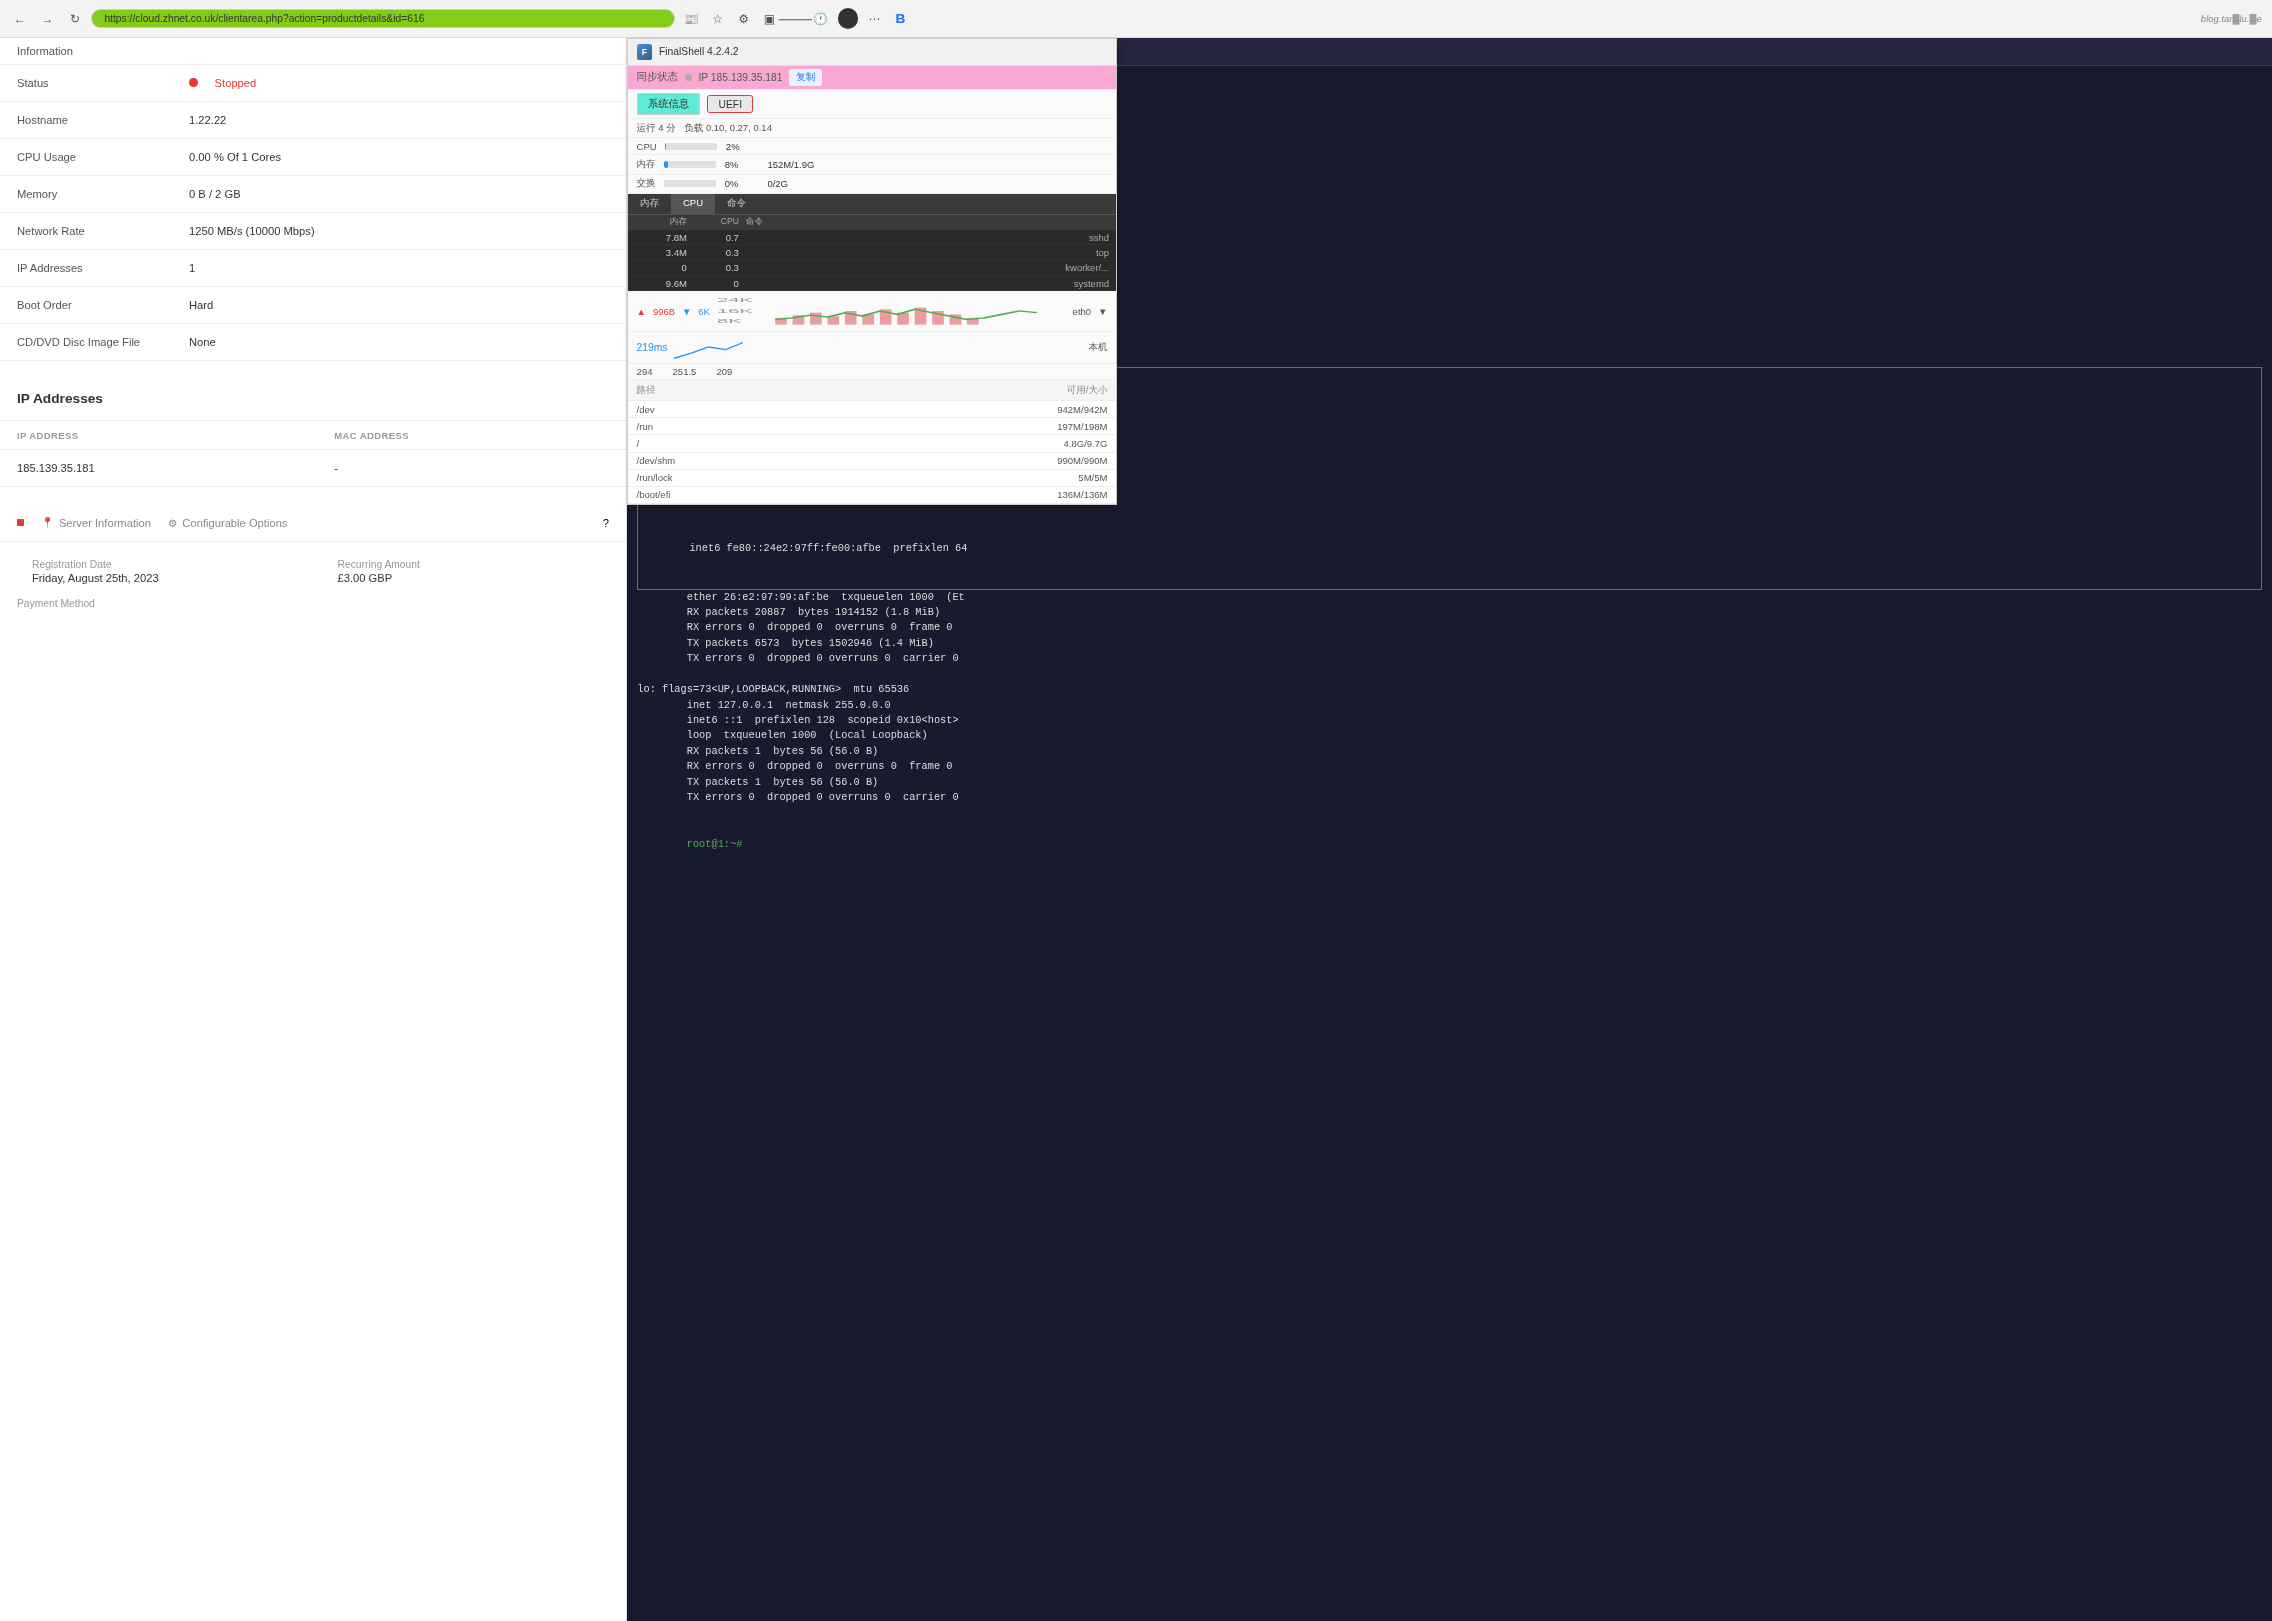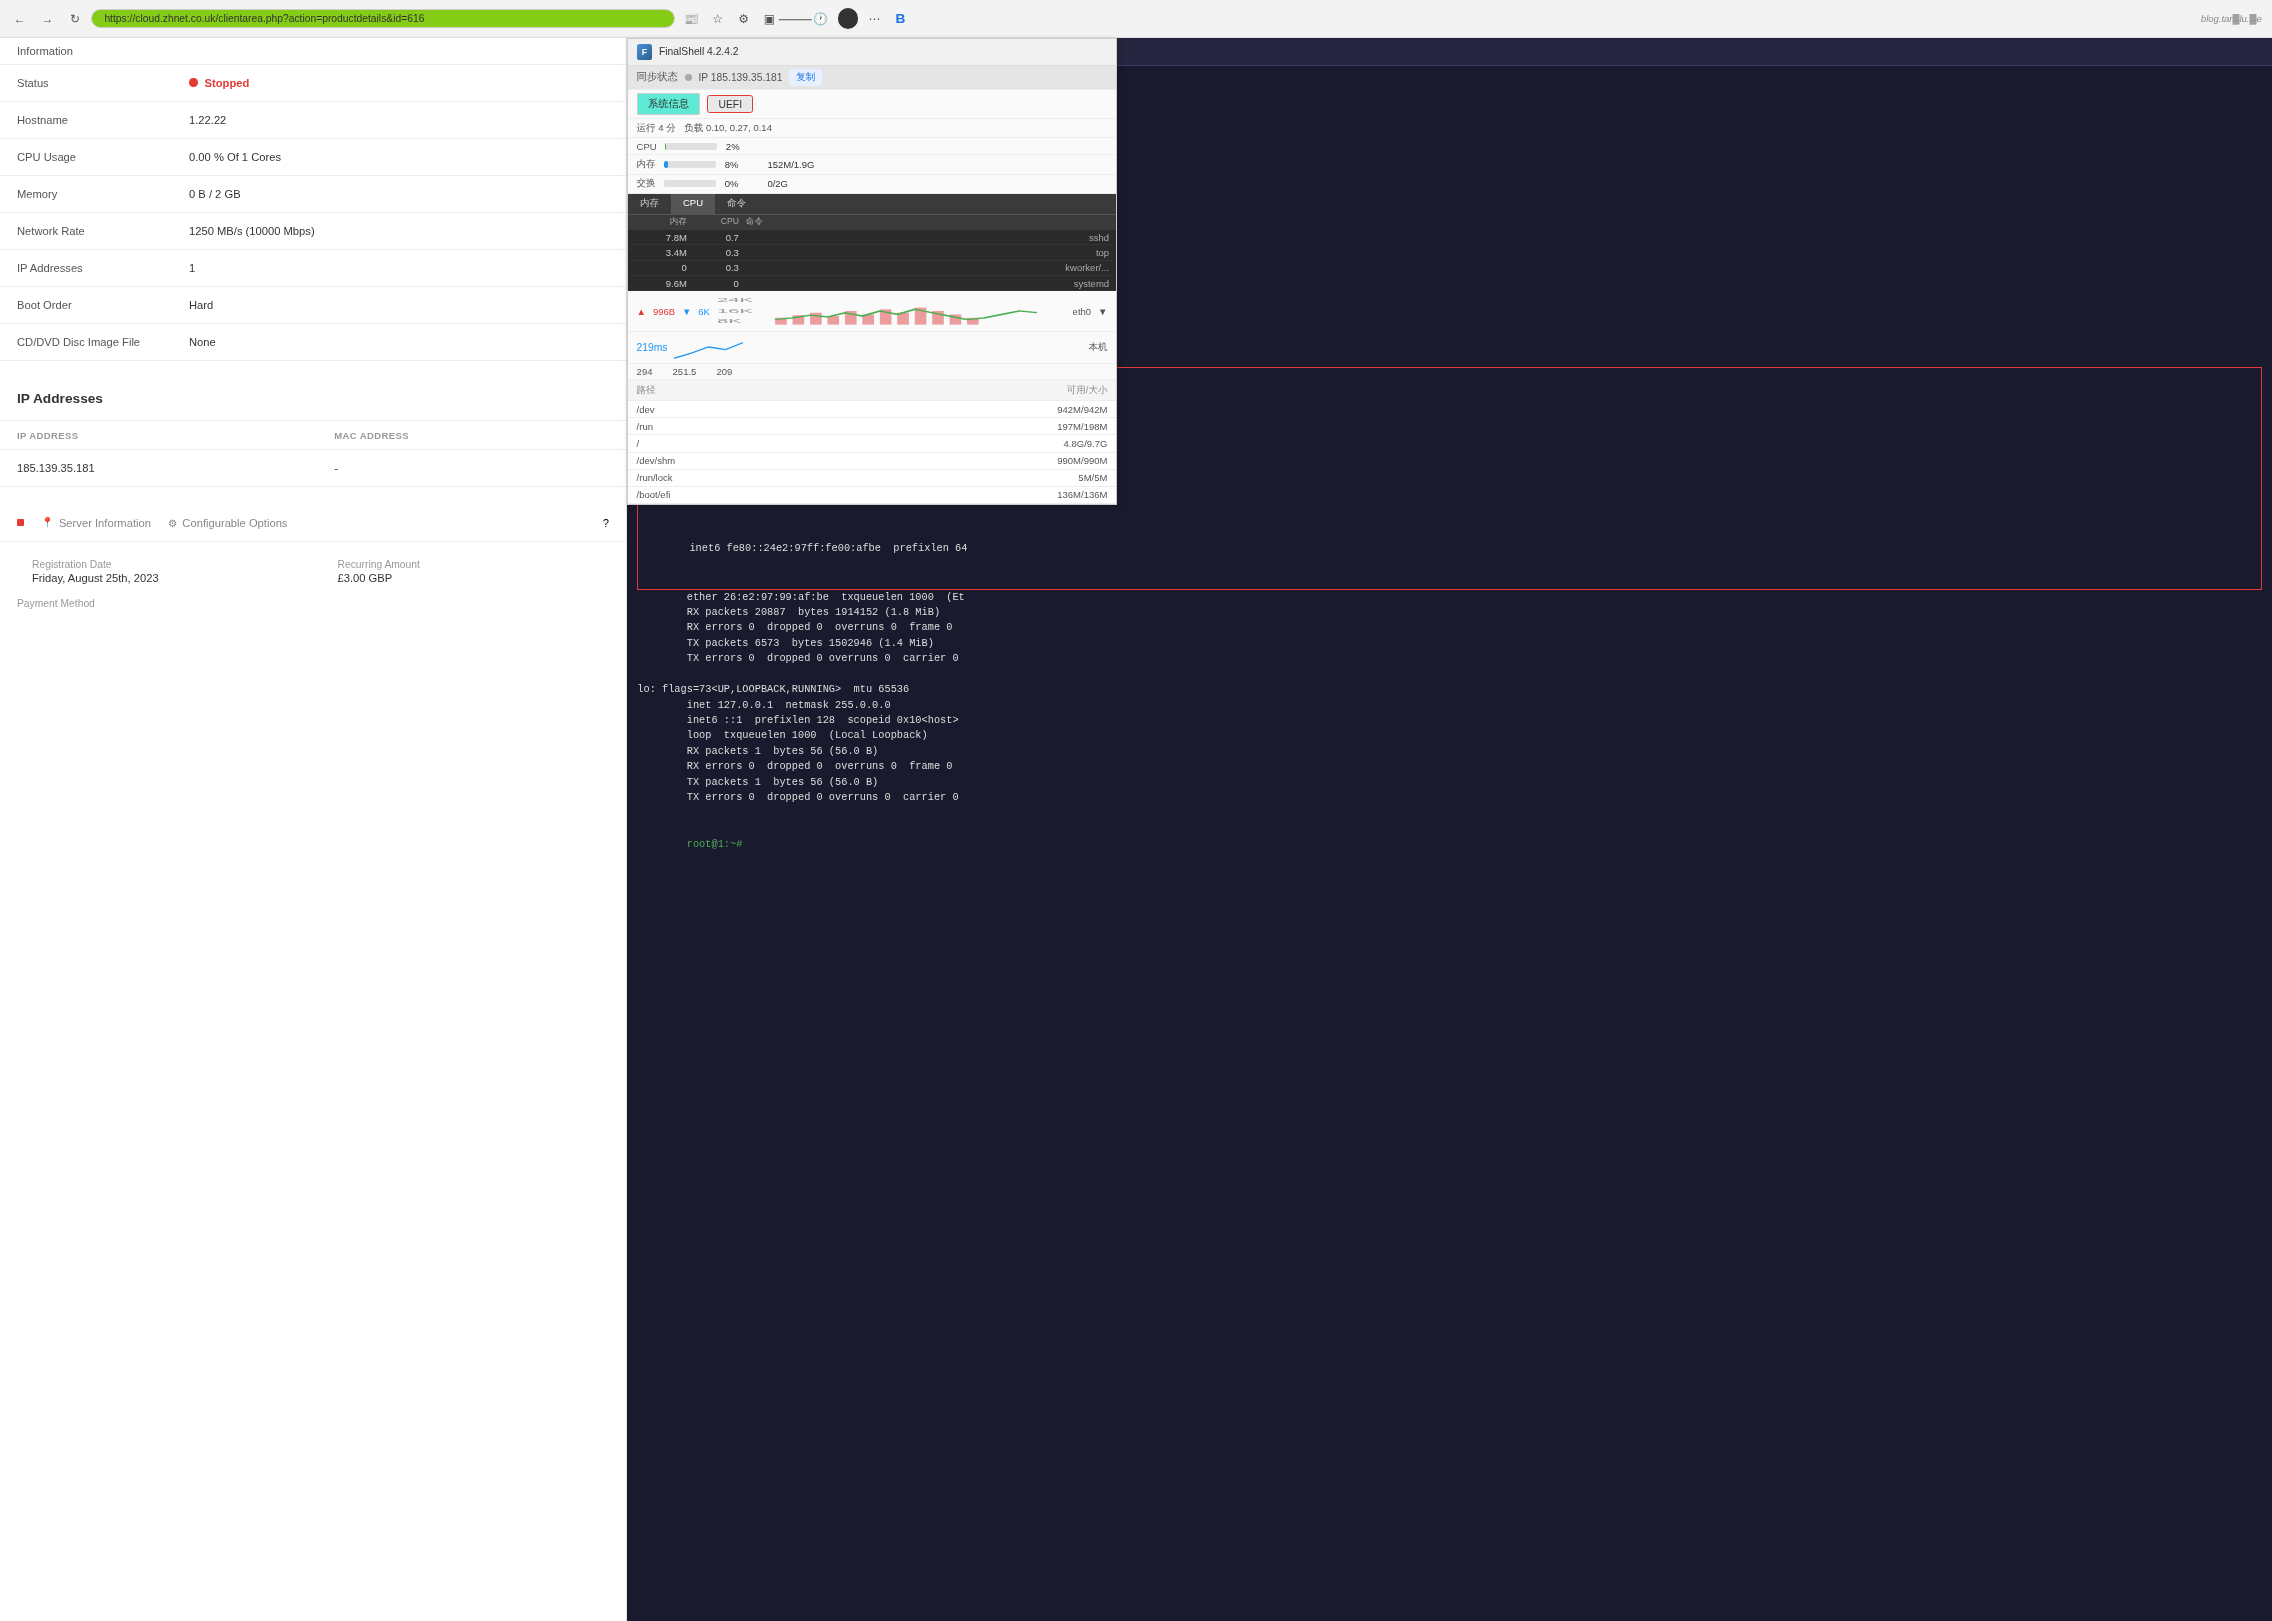--- a/index.html
+++ b/index.html
@@ -93,23 +93,22 @@
       width: 172px;
       font-size: 11.2px;
     }
     .info-table td:last-child {
       color: #333;
       font-size: 11.2px;
     }
     .status-stopped {
       display: flex;
       align-items: center;
-      gap: 7px;
+      gap: 17px;
       color: #e53935;
-      font-weight: bold;
     }
     .status-dot {
       width: 8.6px;
       height: 8.6px;
       border-radius: 50%;
       background: #e53935;
     }
 
     
     .section-header {
@@ -224,21 +223,21 @@
     .fs-title {
       font-size: 10.3px;
       color: #333;
       font-weight: 500;
     }
 
     .fs-status-bar {
       display: flex;
       align-items: center;
       padding: 3.4px 8.6px;
-      background: #e5e5e5;
+      background: #f9a8d4;
       border-bottom: 0.9px solid #eee;
       gap: 6.9px;
     }
     .fs-status-label {
       font-size: 10.3px;
       color: #555;
     }
     .fs-status-dot {
       width: 6.9px;
       height: 6.9px;

